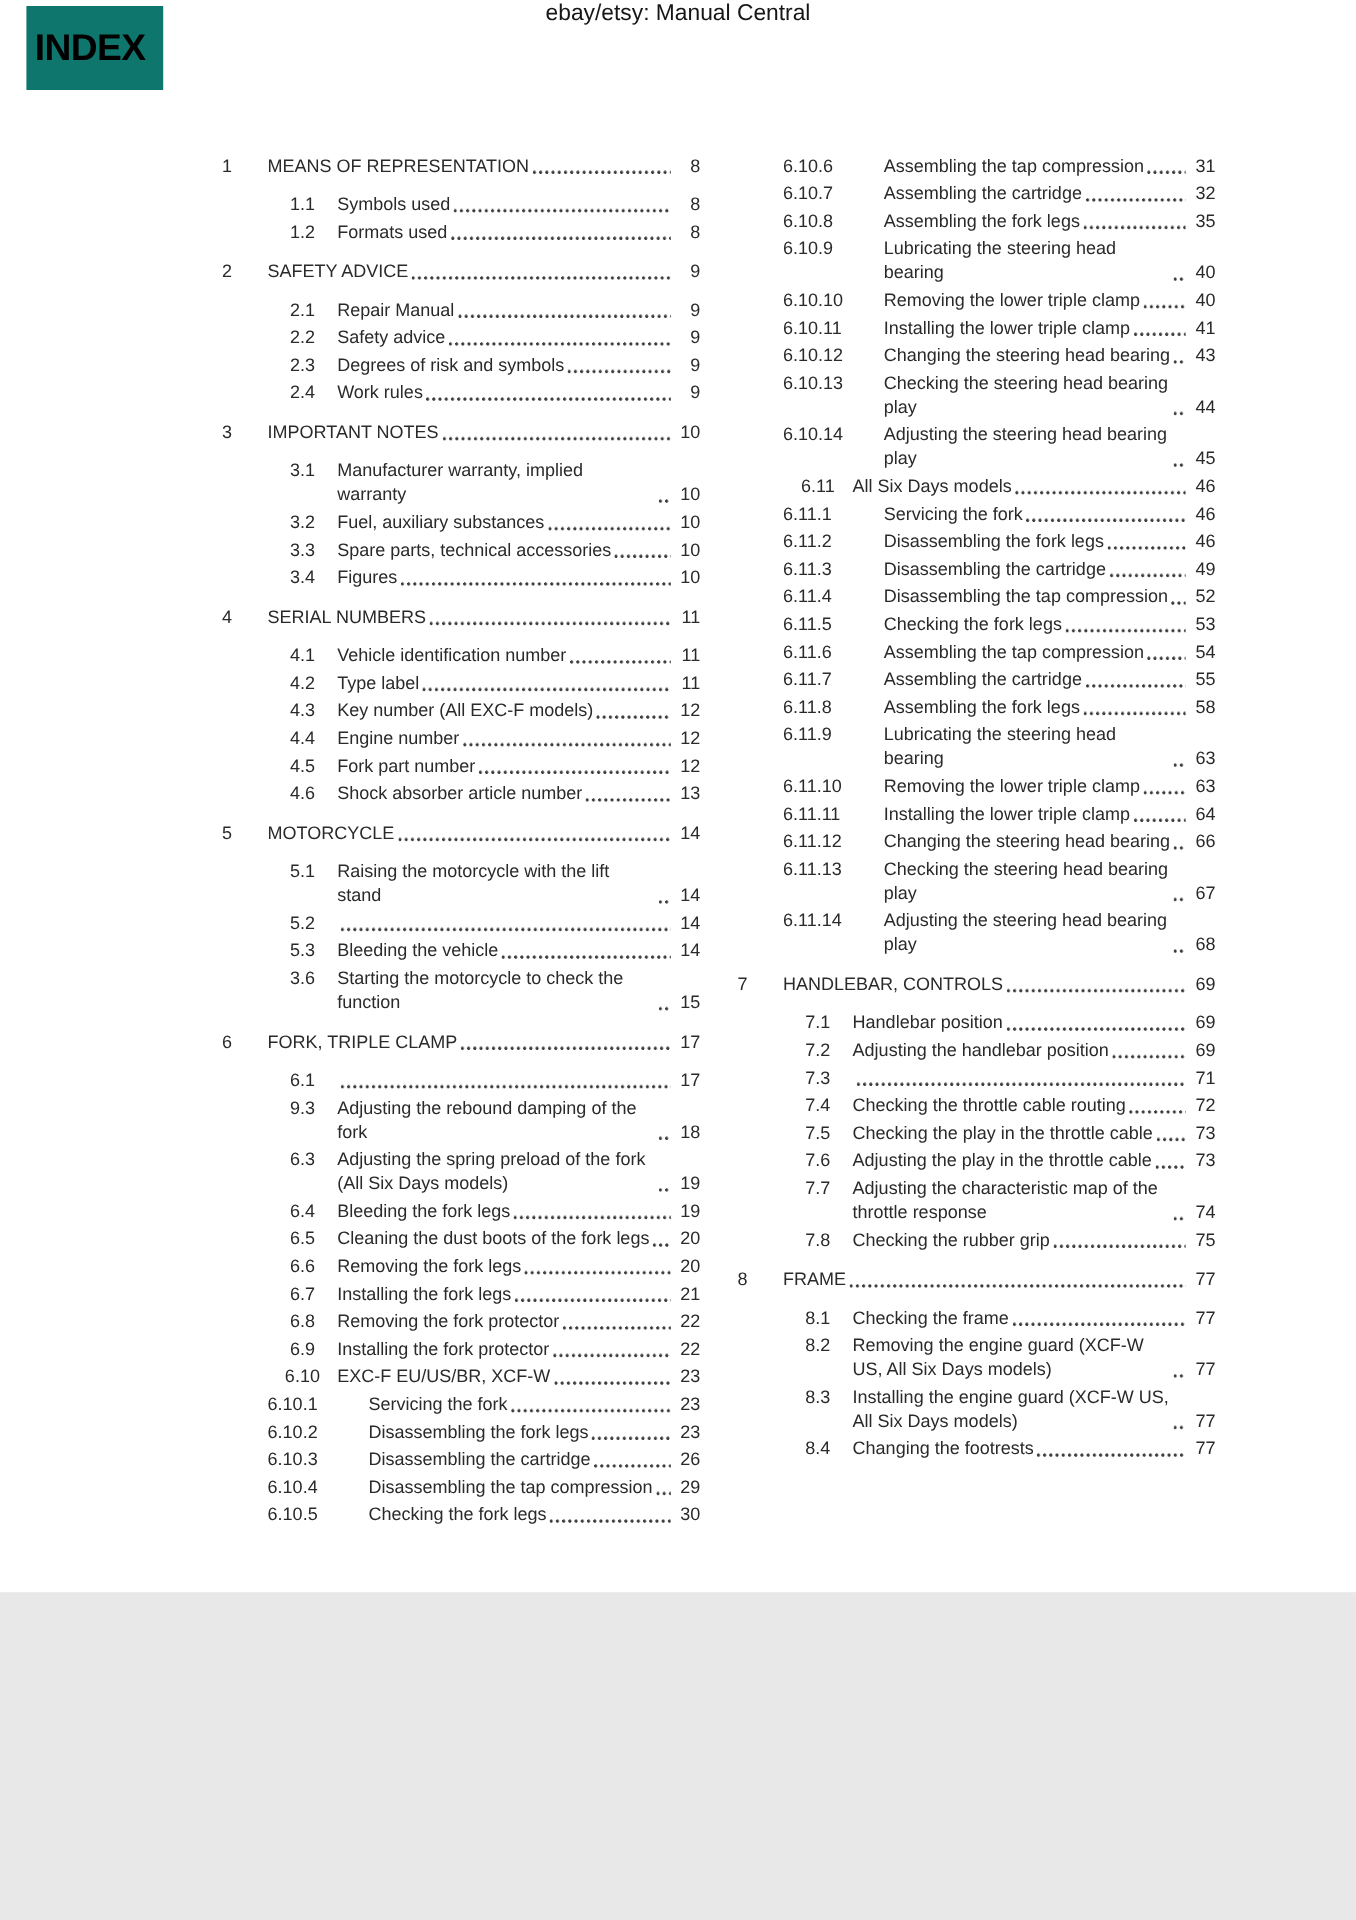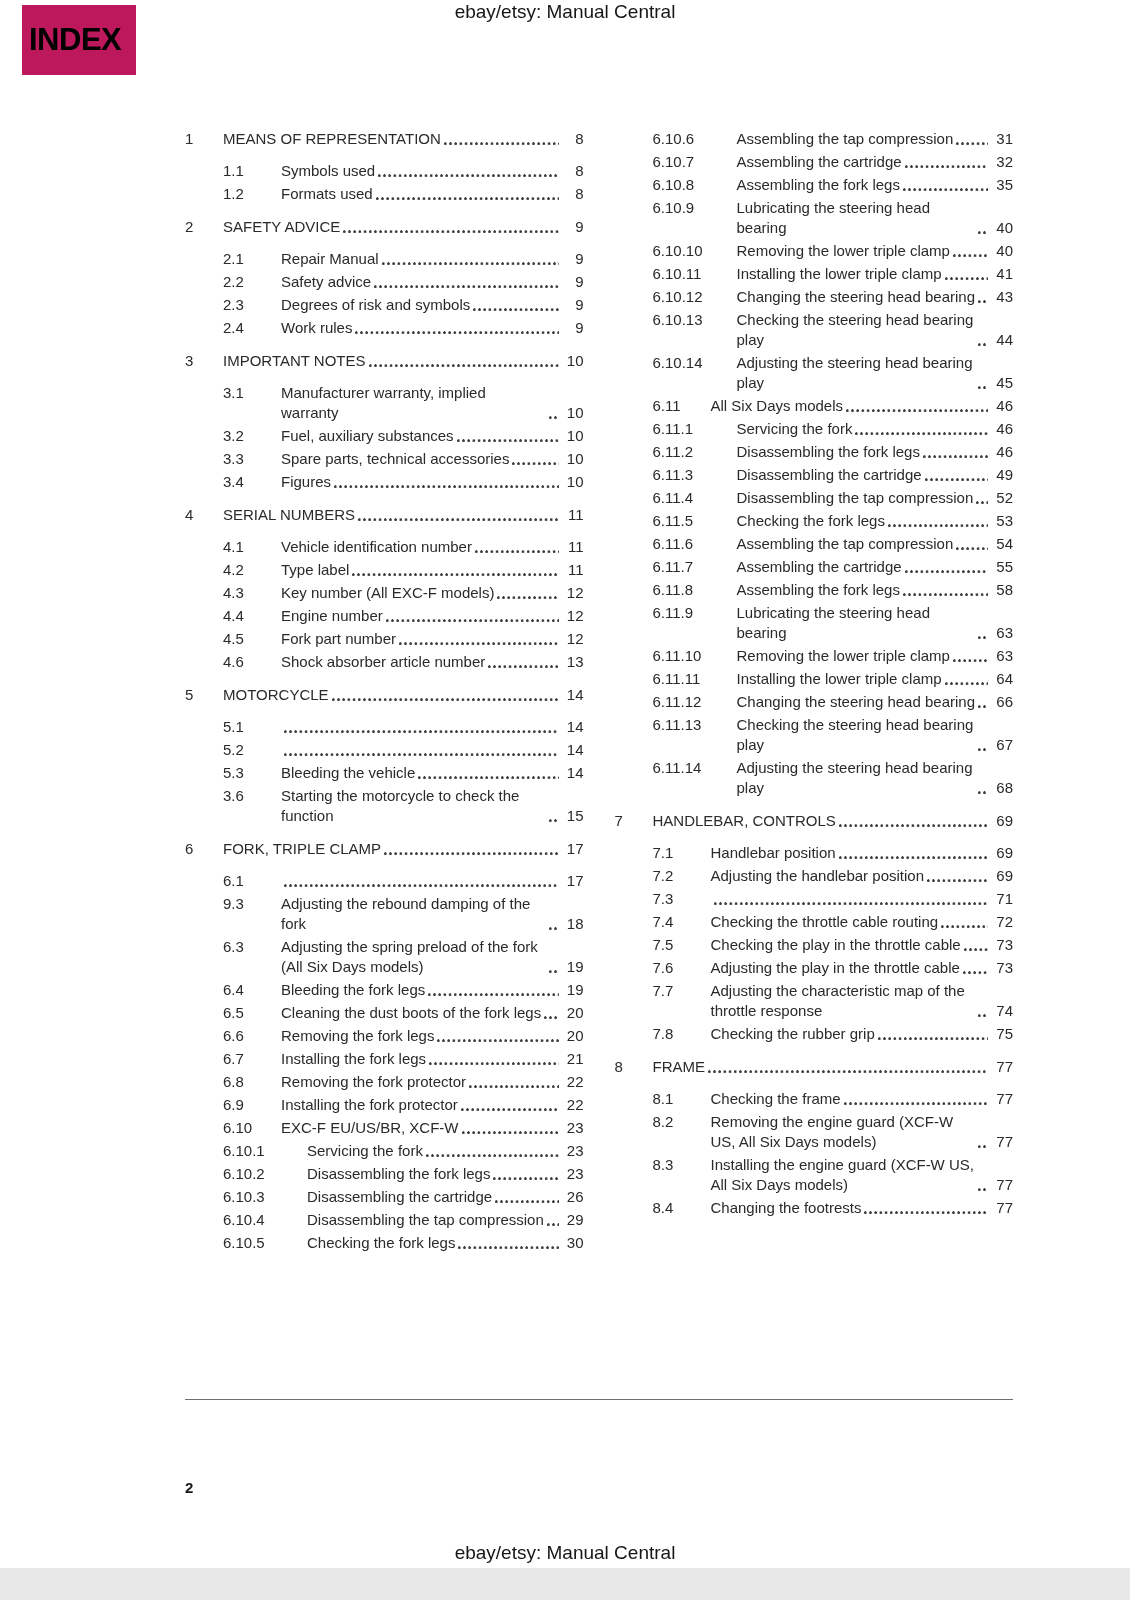--- a/index.html
+++ b/index.html
@@ -1,37 +1,37 @@
 <!DOCTYPE html>
 <html><head>
 <meta charset="utf-8">
 <style>
   html, body { margin: 0; padding: 0; background: #e8e8e8; }
   .sheet {
     position: relative;
     width: 1130px;
-    height: 1568px;
+    height: 1327px;
     margin: 0 auto;
     background: #ffffff;
     font-family: "Liberation Sans", "DejaVu Sans", sans-serif;
     color: #2a2a2a;
     overflow: hidden;
   }
   .header-title {
     position: absolute;
     top: 1px; left: 0; right: 0;
     text-align: center;
     font-size: 19px;
     color: #161616;
   }
   .index-tab {
     position: absolute;
     top: 5px; left: 22px;
     width: 114px; height: 70px;
-    background: #be185d;
+    background: #0f766e;
     display: flex;
     align-items: center;
   }
   .index-tab .index-label {
     font-size: 31px;
     font-weight: bold;
     color: #000;
     padding-left: 7px;
     letter-spacing: -0.5px;
   }
@@ -53,21 +53,21 @@
     line-height: 20px;
   }
   .entry .num {
     align-self: flex-start;
     flex: 0 0 auto;
   }
   .lvl1 { margin-top: 13px; margin-bottom: 12px; }
   .col .lvl1:first-child { margin-top: 0; }
   .lvl1 .num { width: 38px; }
   .lvl2 { margin-left: 38px; }
-  .lvl2 .num { width: 58px; }
+  .lvl2 .num { width: 58px; text-align: center; }
   .lvl3 { margin-left: 38px; }
   .lvl3 .num { width: 84px; }
   .entry .title { flex: 0 1 auto; }
   .entry .dots {
     flex: 1 1 8px;
     min-width: 10px;
     height: 3px;
     margin: 0 3px 4px 3px;
     align-self: flex-end;
     background-image: radial-gradient(circle at 1.3px 1.6px, #3c3c3c 1.15px, rgba(0,0,0,0) 1.5px);
@@ -237,20 +237,21 @@
     <span class="pg">13</span>
   </div>
         <div class="entry lvl1">
     <span class="num">5</span>
     <span class="title">MOTORCYCLE</span>
     <span class="dots"></span>
     <span class="pg">14</span>
   </div>
         <div class="entry lvl2">
     <span class="num">5.1</span>
+    <span class="title">Raising the motorcycle with the lift stand</span>
     <span class="dots"></span>
     <span class="pg">14</span>
   </div>
         <div class="entry lvl2">
     <span class="num">5.2</span>
     <span class="dots"></span>
     <span class="pg">14</span>
   </div>
         <div class="entry lvl2">
     <span class="num">5.3</span>

